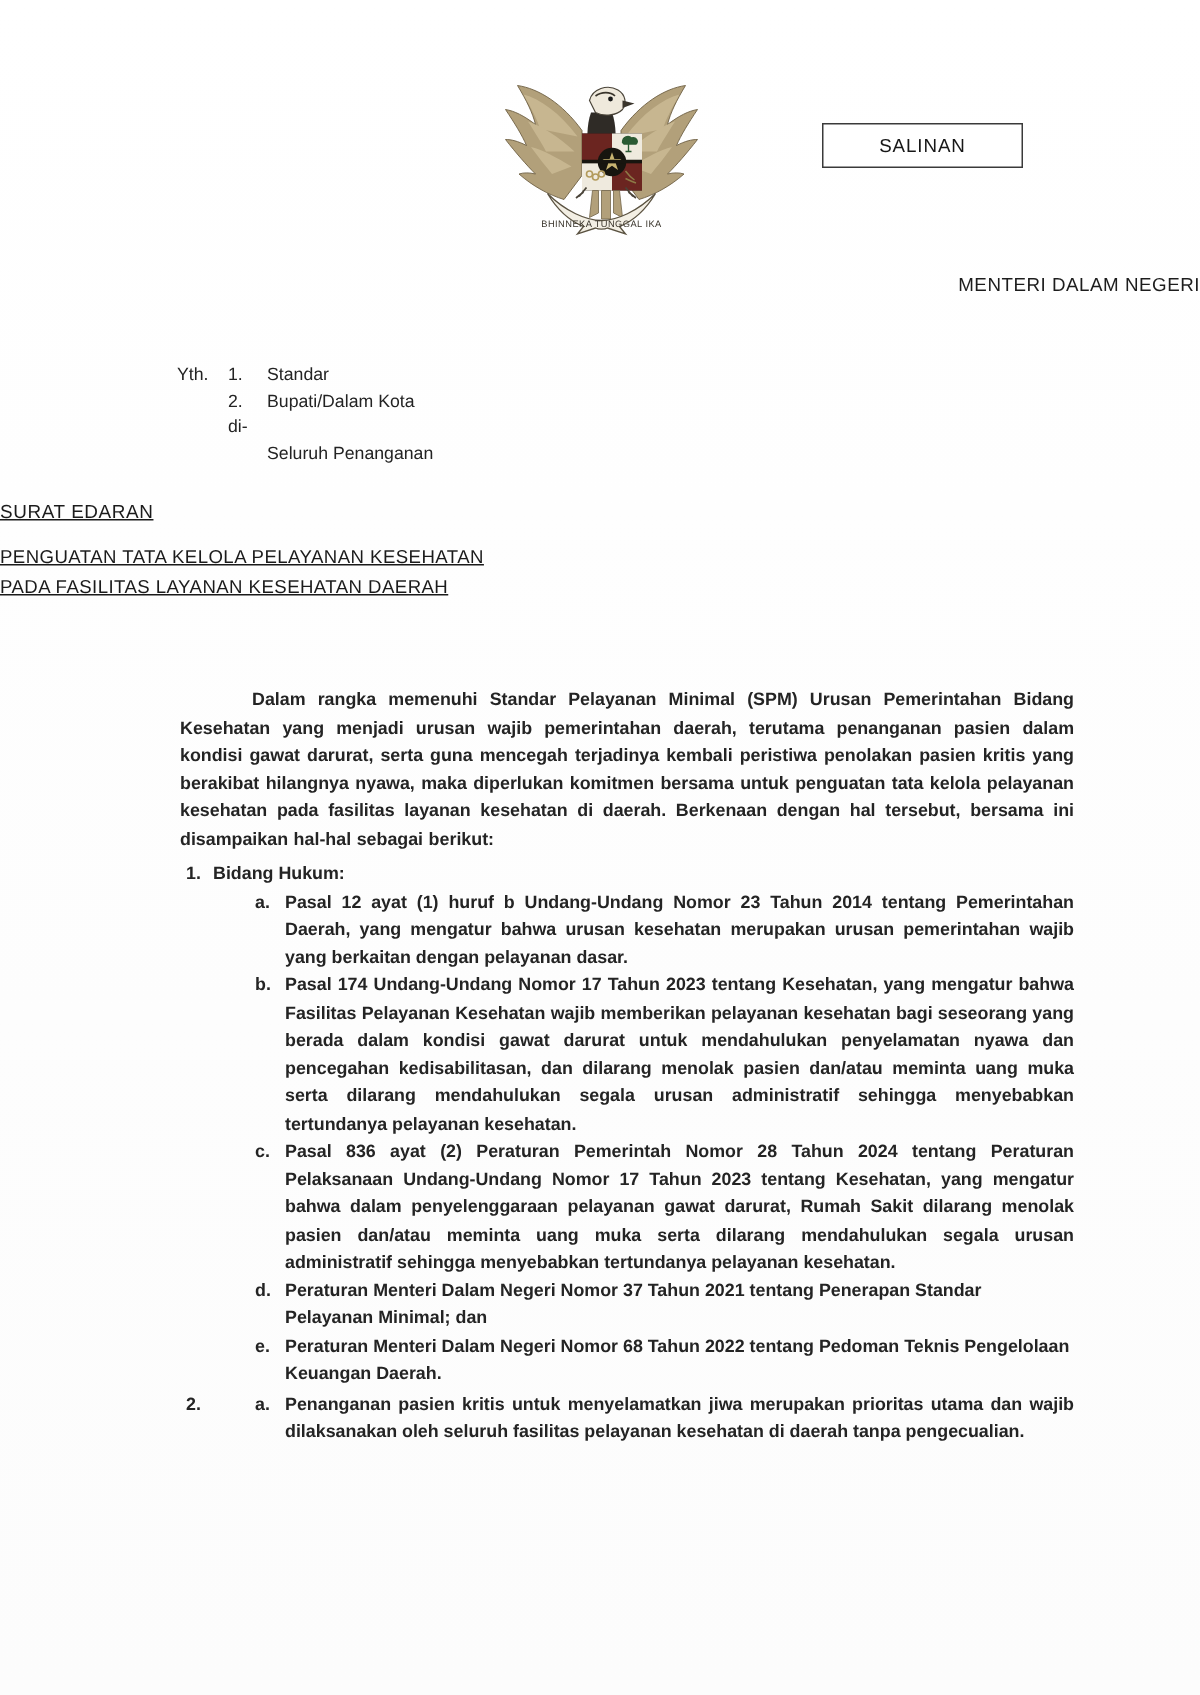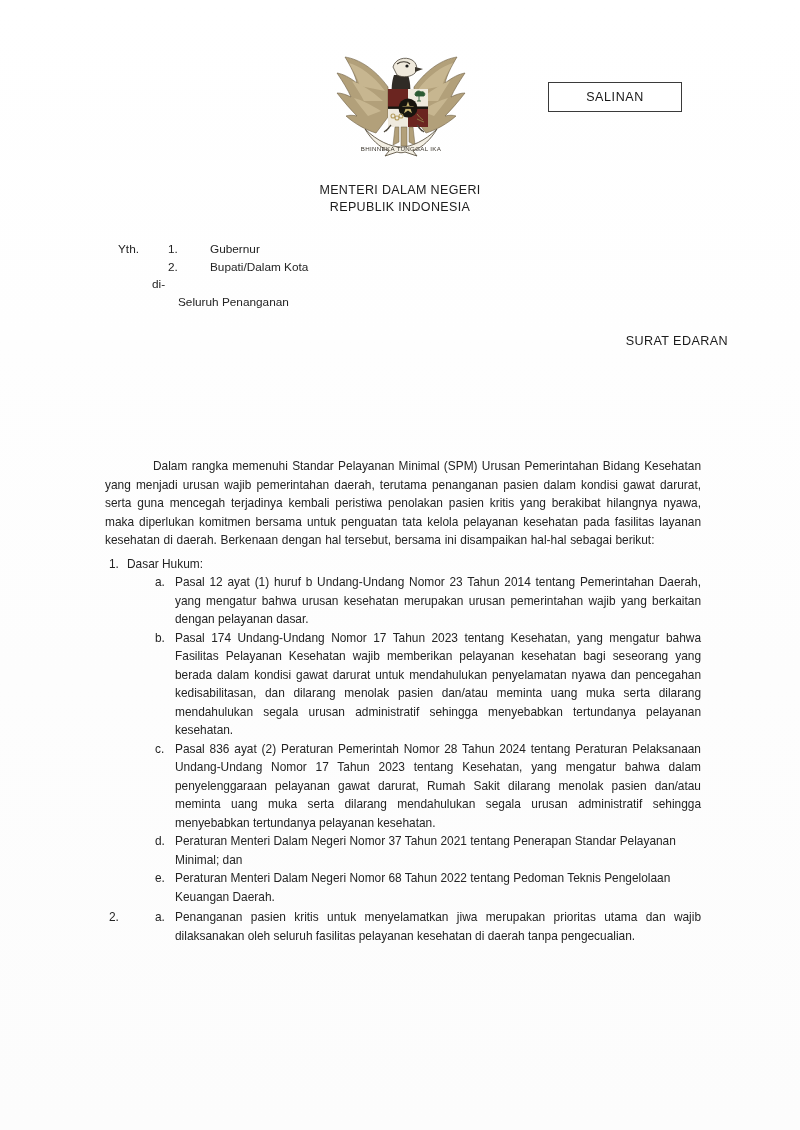--- a/index.html
+++ b/index.html
@@ -59,73 +59,75 @@
     font-size: 12.5px;
     letter-spacing: 0.6px;
     color: #171717;
   }
 
   .ministry {
     position: absolute;
     left: 0;
     top: 182px;
     width: 800px;
-    text-align: center;
+    text-align: right;
     line-height: 17px;
   }
   .ministry div {
     font-size: 12.5px;
     letter-spacing: 0.35px;
     color: #1d1d1d;
   }
 
   
   .addressee {
     position: absolute;
     left: 118px;
     top: 241px;
     font-size: 11.8px;
     line-height: 17.5px;
     color: #232323;
   }
-  .addressee .row { display: flex; gap: 16px; }
+  .addressee .row { display: flex; }
   .addressee .lbl { width: 34px; flex: none; }
   .addressee .num { width: 26px; flex: none; }
   .addressee .txt { flex: 1; }
   .addressee .di { padding-left: 34px; }
   .addressee .negara { padding-left: 60px; }
 
   
   .titleblock {
     position: absolute;
     left: 0;
     top: 331px;
     width: 728px;
-    text-align: right;
+    text-align: left;
+    text-decoration: underline;
   }
   .titleblock .t-line {
     font-size: 12.6px;
     line-height: 21px;
     letter-spacing: 0.4px;
     color: #1b1b1b;
   }
   .titleblock .subject {
     margin-top: 9px;
     font-size: 12.4px;
     line-height: 20px;
     letter-spacing: 0.3px;
     color: #1b1b1b;
   }
 
   
   .body-area {
     position: absolute;
-    left: 105px;
+    left: 120px;
     top: 457px;
     width: 596px;
+    font-weight: bold;
   }
   p.opening {
     margin: 0;
     font-size: 11.9px;
     line-height: 18.5px;
     text-align: justify;
     text-indent: 48px;
     color: #242424;
     word-spacing: 0.4px;
   }
@@ -265,51 +267,54 @@
         </g>
       </svg>
     </div>
 
     <div class="salinan-box">
       <span>SALINAN</span>
     </div>
 
     <div class="ministry">
       <div>MENTERI DALAM NEGERI</div>
-      <div>REPUBLIK INDONESIA</div>
     </div>
 
     <div class="addressee">
       <div class="row">
         <span class="lbl">Yth.</span>
         <span class="num">1.</span>
-        <span class="txt">Gubernur</span>
+        <span class="txt">Standar</span>
       </div>
       <div class="row">
         <span class="lbl"></span>
         <span class="num">2.</span>
         <span class="txt">Bupati/Dalam Kota</span>
       </div>
       <div class="di">di-</div>
       <div class="negara">Seluruh Penanganan</div>
     </div>
 
     <div class="titleblock">
       <div class="t-line">SURAT EDARAN</div>
+      <div class="subject">
+        <div>PENGUATAN TATA KELOLA PELAYANAN KESEHATAN</div>
+        <div>PADA FASILITAS LAYANAN KESEHATAN DAERAH</div>
+      </div>
     </div>
 
     <div class="body-area">
 
       <p class="opening">Dalam rangka memenuhi Standar Pelayanan Minimal (SPM) Urusan Pemerintahan Bidang Kesehatan yang menjadi urusan wajib pemerintahan daerah, terutama penanganan pasien dalam kondisi gawat darurat, serta guna mencegah terjadinya kembali peristiwa penolakan pasien kritis yang berakibat hilangnya nyawa, maka diperlukan komitmen bersama untuk penguatan tata kelola pelayanan kesehatan pada fasilitas layanan kesehatan di daerah. Berkenaan dengan hal tersebut, bersama ini disampaikan hal-hal sebagai berikut:</p>
 
       <ol class="main-list">
 
         <li>
           <span class="marker">1.</span>
-          <span class="lead">Dasar Hukum:</span>
+          <span class="lead">Bidang Hukum:</span>
           <ol class="sub-list">
             <li>
               <span class="marker">a.</span>
               <span class="txt">Pasal 12 ayat (1) huruf b Undang-Undang Nomor 23 Tahun 2014 tentang Pemerintahan Daerah, yang mengatur bahwa urusan kesehatan merupakan urusan pemerintahan wajib yang berkaitan dengan pelayanan dasar.</span>
             </li>
             <li>
               <span class="marker">b.</span>
               <span class="txt">Pasal 174 Undang-Undang Nomor 17 Tahun 2023 tentang Kesehatan, yang mengatur bahwa Fasilitas Pelayanan Kesehatan wajib memberikan pelayanan kesehatan bagi seseorang yang berada dalam kondisi gawat darurat untuk mendahulukan penyelamatan nyawa dan pencegahan kedisabilitasan, dan dilarang menolak pasien dan/atau meminta uang muka serta dilarang mendahulukan segala urusan administratif sehingga menyebabkan tertundanya pelayanan kesehatan.</span>
             </li>
             <li>

